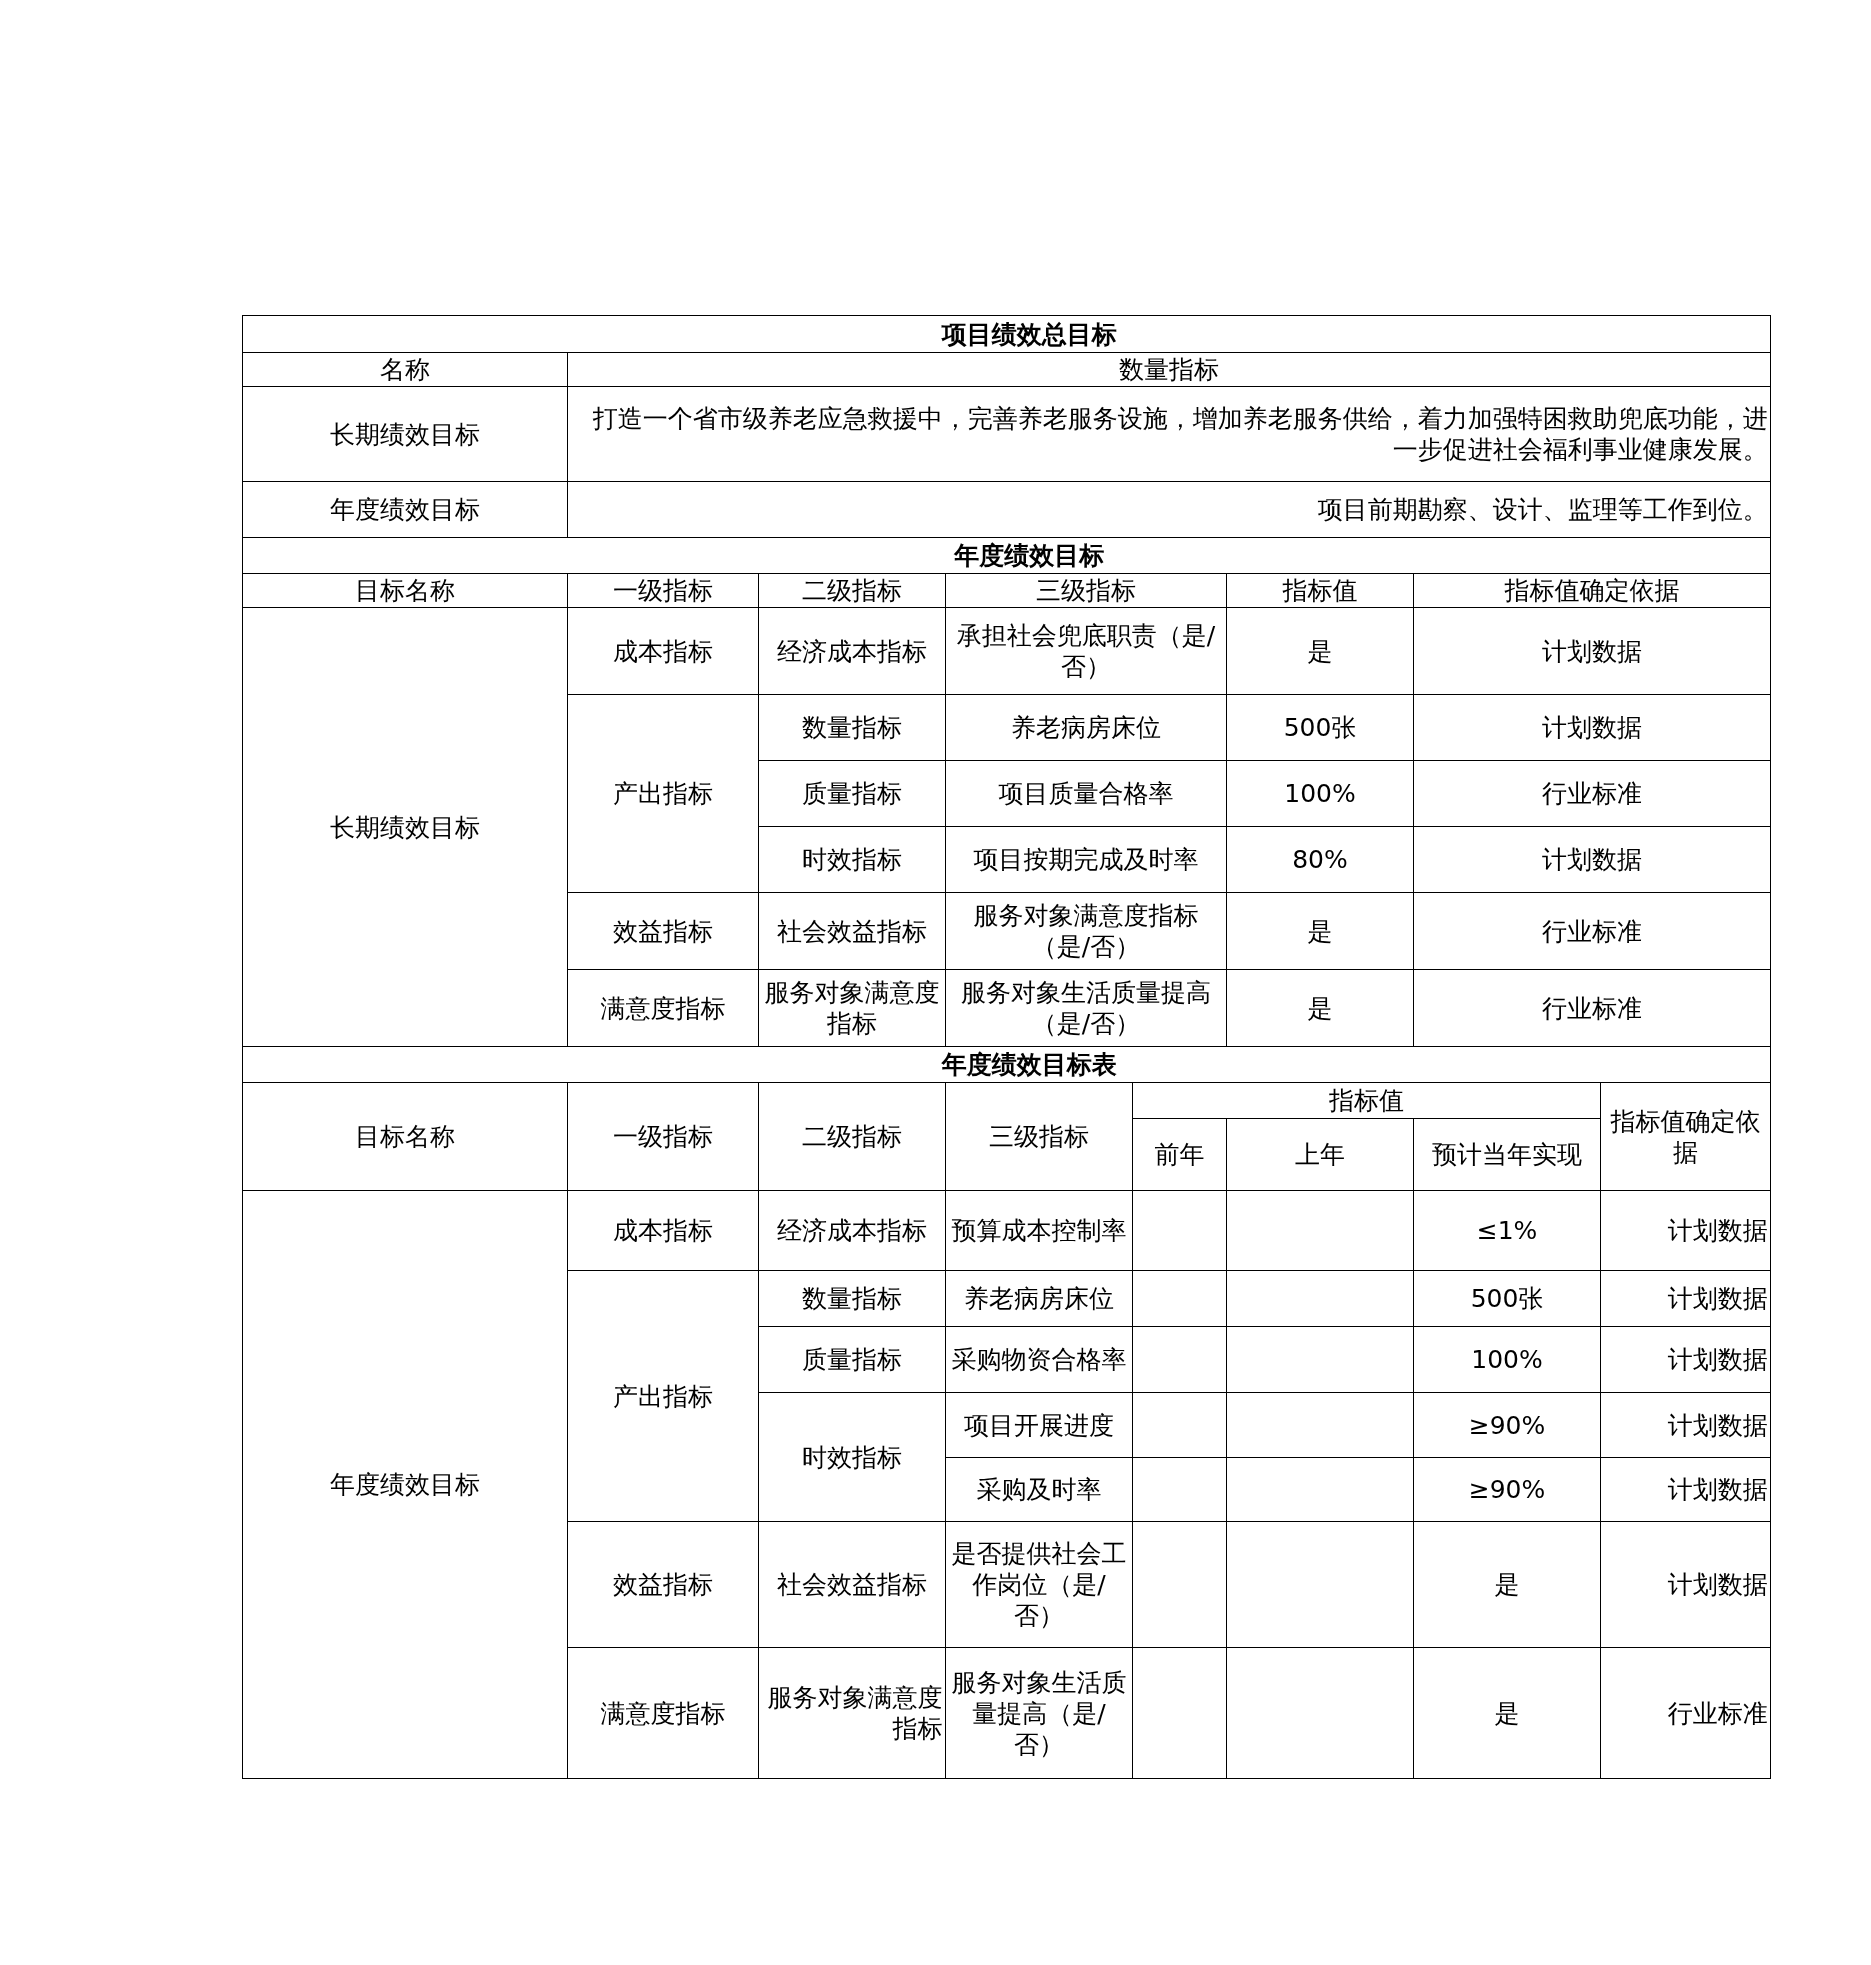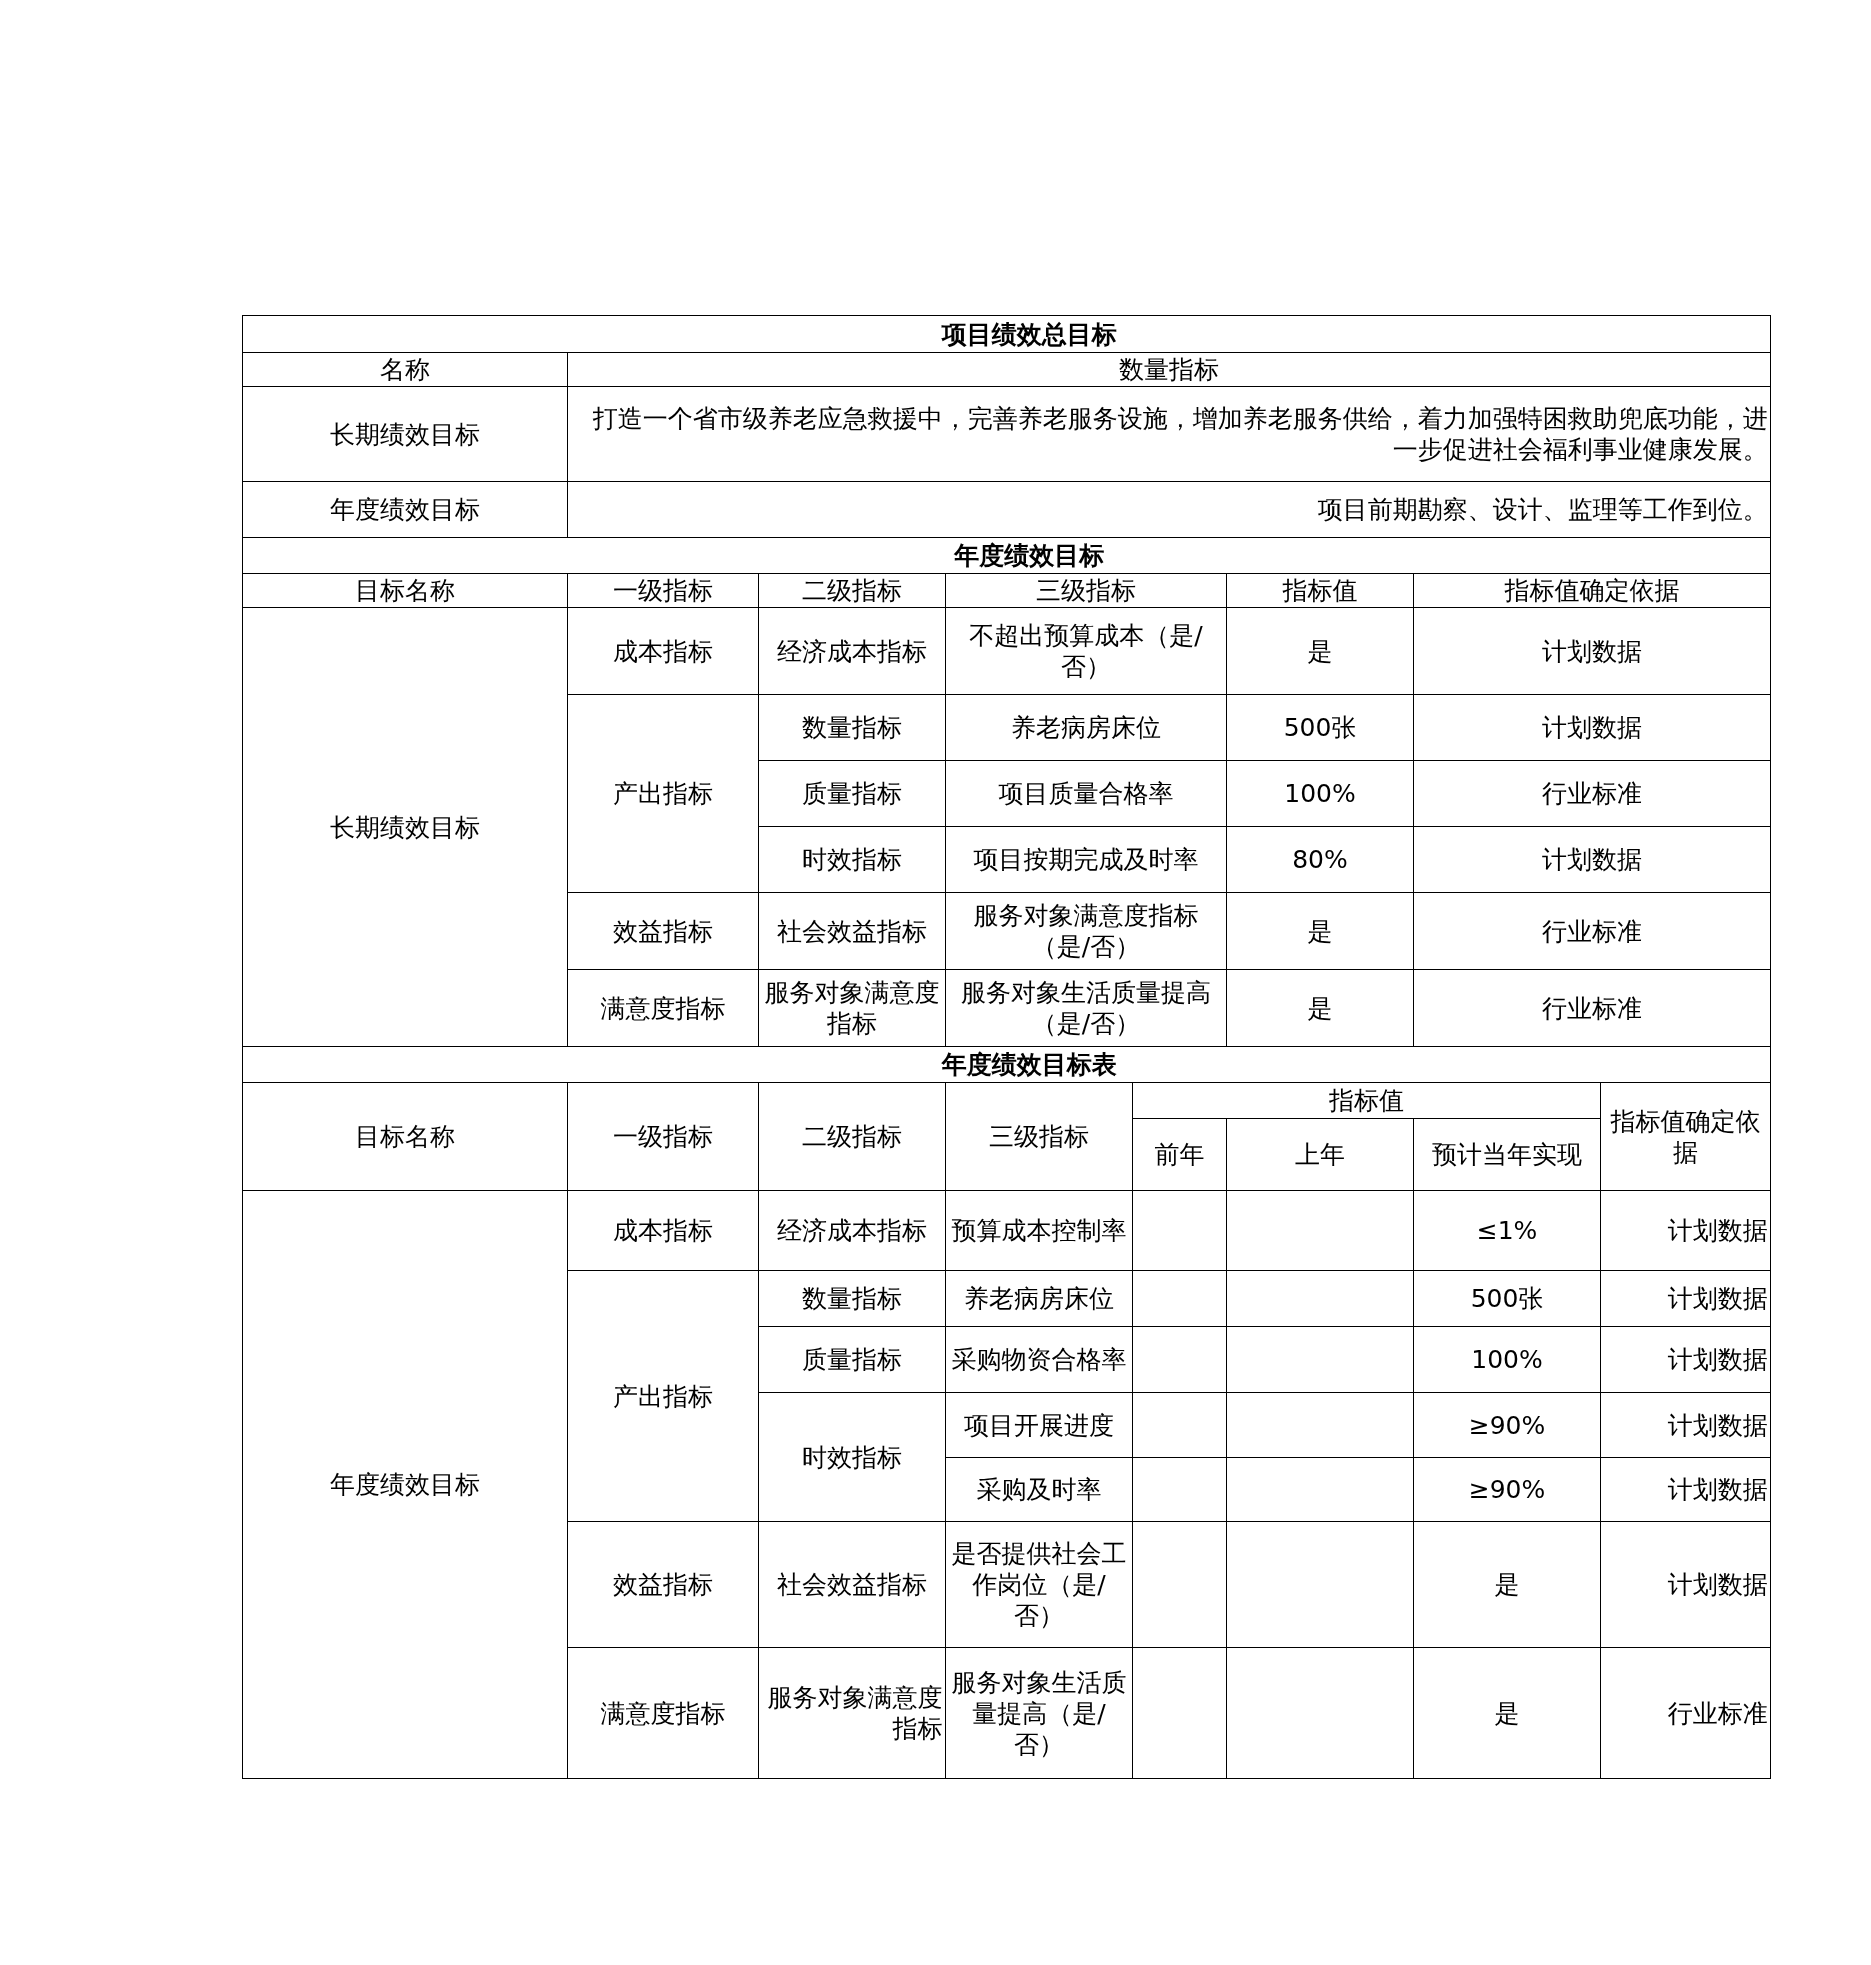--- a/index.html
+++ b/index.html
@@ -49,21 +49,21 @@
     <td>一级指标</td>
     <td>二级指标</td>
     <td colspan="2">三级指标</td>
     <td>指标值</td>
     <td colspan="2">指标值确定依据</td>
   </tr>
   <tr style="height:87px">
     <td rowspan="6">长期绩效目标</td>
     <td>成本指标</td>
     <td>经济成本指标</td>
-    <td colspan="2">不超出预算成本（是/否）</td>
+    <td colspan="2">承担社会兜底职责（是/否）</td>
     <td>是</td>
     <td colspan="2">计划数据</td>
   </tr>
   <tr style="height:66px">
     <td rowspan="3">产出指标</td>
     <td>数量指标</td>
     <td colspan="2">养老病房床位</td>
     <td>500张</td>
     <td colspan="2">计划数据</td>
   </tr>

